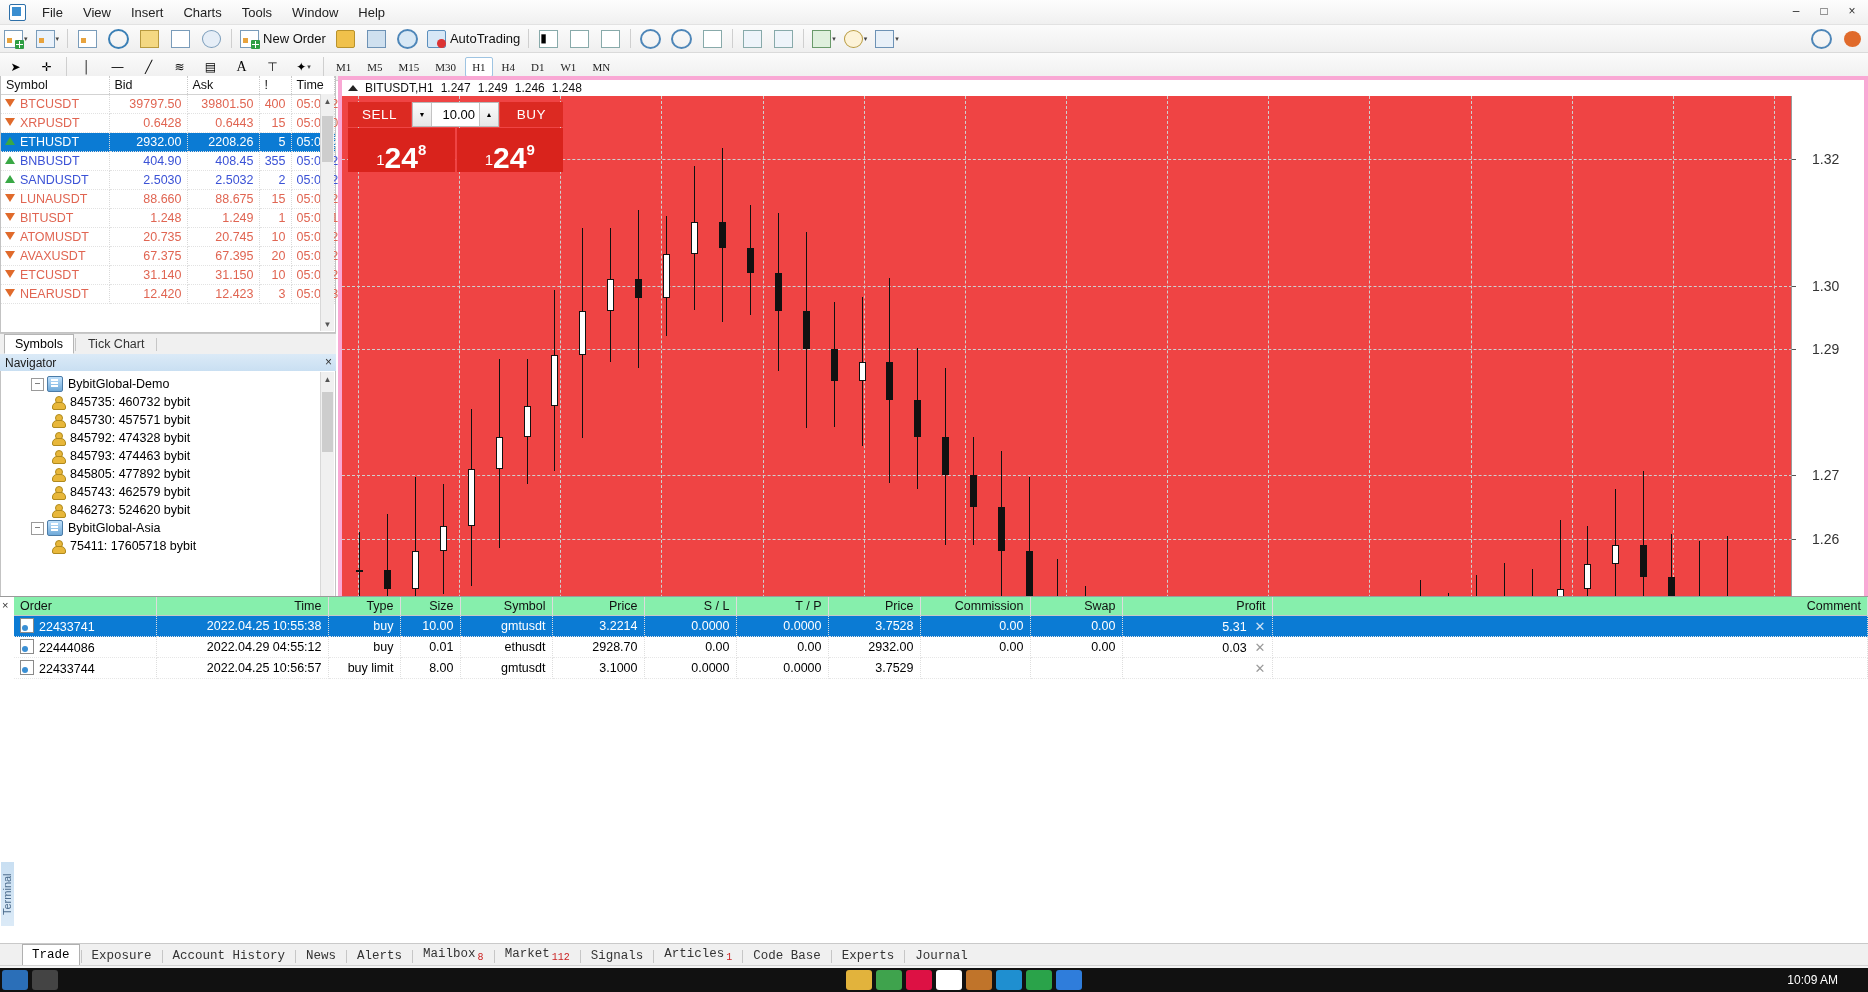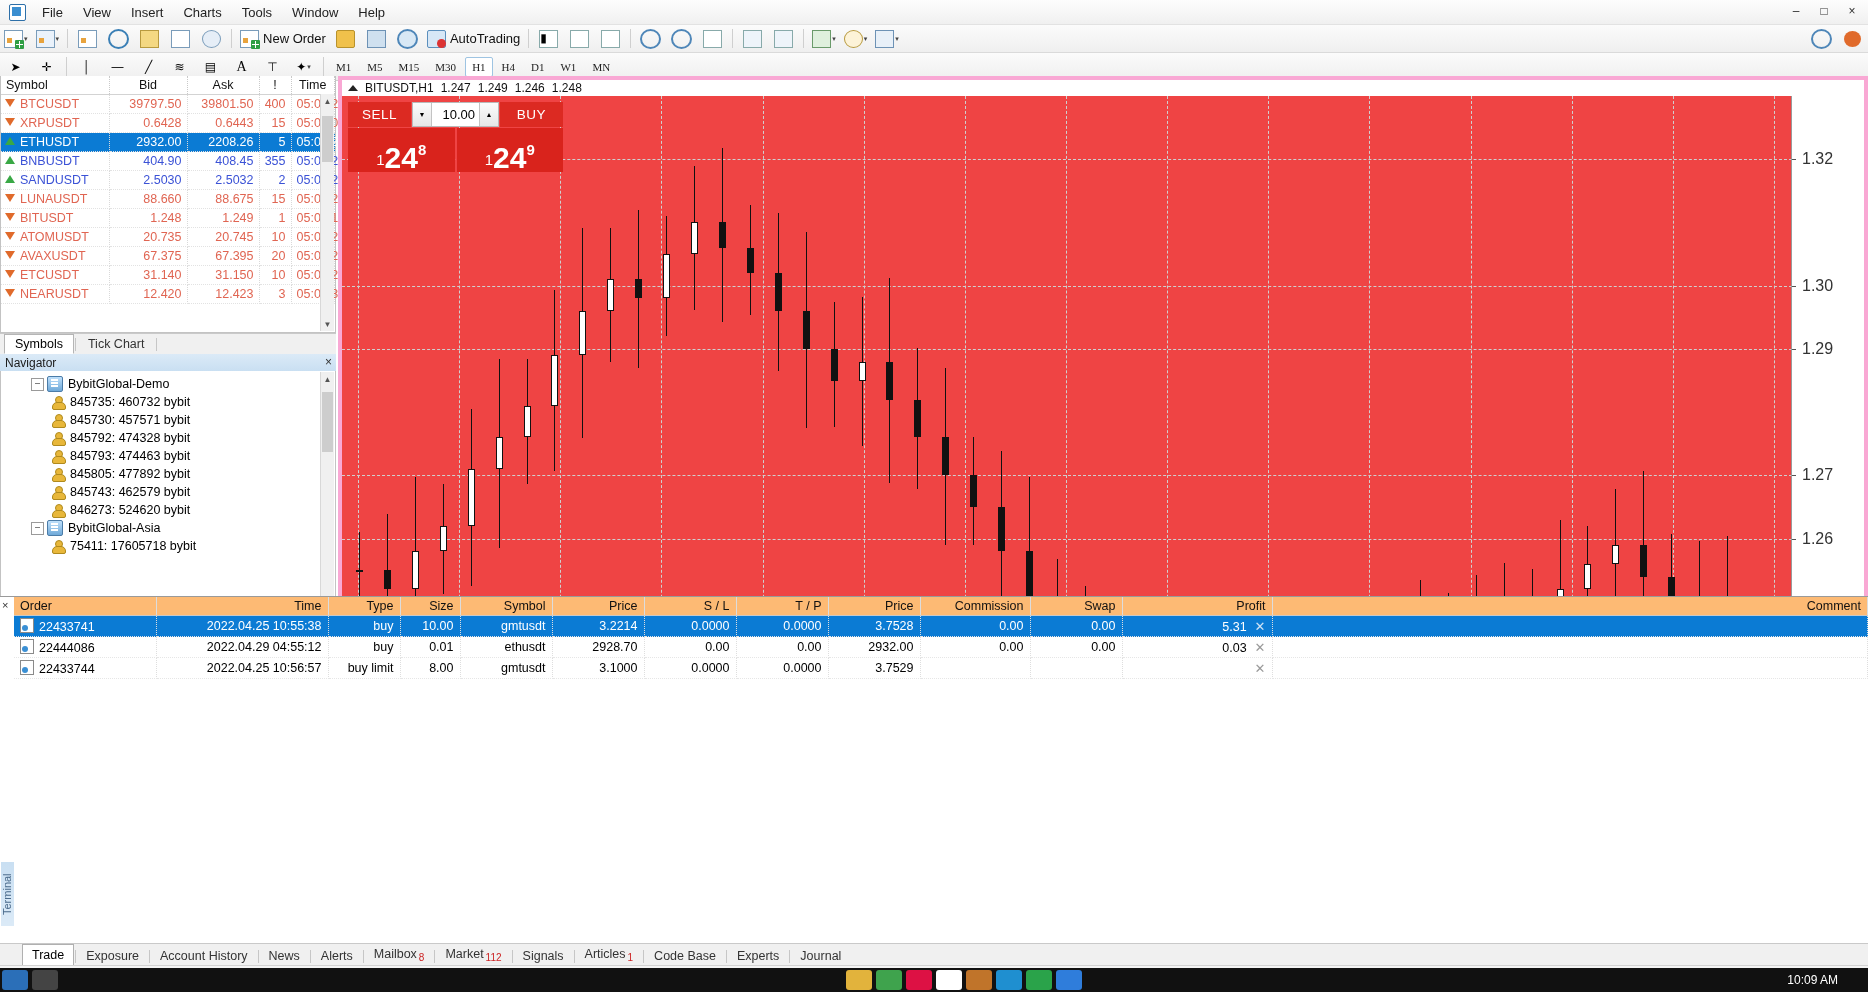--- a/index.html
+++ b/index.html
@@ -38,21 +38,21 @@
   .left{position:absolute;left:0;top:0;width:336px;bottom:0;}
   .right{position:absolute;left:338px;top:0;right:0;bottom:0;}
 
   
   .ph{height:17px;background:linear-gradient(#dbeaf7,#c9dff2);border-bottom:1px solid #a9c4dd;display:flex;align-items:center;font-size:12px;padding-left:5px;color:#1a1a1a;position:relative;}
   .ph .x{position:absolute;right:4px;top:1px;font-size:12px;color:#333;cursor:pointer;}
 
   
   .mw{position:absolute;left:0;top:0;right:0;height:257px;background:#fff;border:1px solid #c3c3c3;border-top:none;box-sizing:border-box;}
   table.mwt{width:100%;border-collapse:collapse;font-size:12.5px;table-layout:fixed;}
-  table.mwt th{font-weight:normal;background:#fff;border-right:1px dotted #c9c9c9;border-bottom:1px solid #d3d3d3;padding:2px 5px;text-align:center;color:#111;}
+  table.mwt th{font-weight:normal;background:#fff;border-right:1px dotted #c9c9c9;border-bottom:1px solid #d3d3d3;padding:2px 5px;text-align:left;color:#111;}
   table.mwt th.sym{text-align:left;}
   table.mwt td{border-right:1px dotted #d9d9d9;border-bottom:1px dotted #e2e2e2;padding:2px 5px;text-align:right;white-space:nowrap;}
   table.mwt td.sym{text-align:left;padding-left:4px;}
   tr.up td{color:#3b52d6;} tr.dn td{color:#e06552;}
   tr.selrow td{background:#0b7bd4;color:#fff !important;}
   .arw{display:inline-block;width:11px;height:11px;margin-right:4px;vertical-align:-1px;position:relative;}
   .arw:after{content:"";position:absolute;left:0;top:1px;border-left:5px solid transparent;border-right:5px solid transparent;}
   .arw.d:after{border-top:8px solid #e06a2b;}
   .arw.u:after{border-bottom:8px solid #39a845;}
   .mwscroll{position:absolute;right:1px;top:18px;width:13px;bottom:1px;background:#f0f0f0;border-left:1px solid #d8d8d8;}
@@ -80,21 +80,21 @@
 
   
   .chart{position:absolute;left:0;top:0;right:0;bottom:0;background:#ef4444;border:4px solid #f9a8d4;box-sizing:border-box;}
   .chdr{height:16px;display:flex;align-items:center;padding-left:6px;font-size:12px;color:#111;background:#fff;}
   .chdr .tri{width:0;height:0;border-left:5px solid transparent;border-right:5px solid transparent;border-bottom:6px solid #222;margin-right:7px;}
   .chdr .q{margin-left:7px;font-family:"Liberation Sans",sans-serif;}
   .plot{position:absolute;left:0;top:16px;right:72px;bottom:28px;overflow:hidden;}
   .paxis{position:absolute;right:0;top:16px;width:72px;bottom:28px;border-left:1px solid #9a9a9a;background:#fff;}
   .taxis{position:absolute;left:0;right:72px;bottom:0;height:28px;border-top:1px solid #9a9a9a;background:#fff;}
   .tl{position:absolute;top:7px;font-size:11.5px;color:#111;transform:translateX(-50%);white-space:nowrap;}
-  .pl{position:absolute;left:10px;font-size:16px;color:#333;transform:translateY(-50%);}
+  .pl{position:absolute;left:20px;font-size:14px;color:#333;transform:translateY(-50%);}
   .ptick{position:absolute;left:0;width:4px;height:1px;background:#555;}
   .gh{position:absolute;left:0;right:0;height:0;border-top:1px dashed #cfcfcf;}
   .gv{position:absolute;top:0;bottom:0;width:0;border-left:1px dashed #cfcfcf;}
   .bidline{position:absolute;left:0;right:0;height:0;border-top:1px solid #e9736a;}
   .pricetag{position:absolute;right:0;background:#000;color:#fff;font-size:12px;font-weight:bold;padding:1px 3px;transform:translateY(-50%);}
   .pricetag.red{background:#e8544a;}
   .cndl{position:absolute;width:7px;}
   .wick{position:absolute;left:3px;width:1px;background:#111;}
   .bodyc{position:absolute;left:0;width:7px;box-sizing:border-box;}
   .bodyc.b{background:#111;border:1px solid #111;}
@@ -110,36 +110,36 @@
   .volval{flex:1;text-align:right;padding-right:4px;font-size:13px;}
   .octbot{display:flex;height:44px;margin-top:1px;}
   .pxbox{flex:1;background:#d9231c;color:#fff;display:flex;align-items:flex-end;justify-content:center;position:relative;}
   .pxbox.r{margin-left:2px;}
   .pxsm{font-size:15px;padding-bottom:4px;}
   .pxbg{font-size:30px;font-weight:bold;line-height:.95;}
   .pxsup{font-size:15px;font-weight:bold;vertical-align:super;padding-bottom:14px;}
   .termclose{position:absolute;left:2px;top:2px;font-size:11px;color:#333;}
   .vtermlabel{position:absolute;left:1px;bottom:18px;width:13px;height:64px;writing-mode:vertical-rl;transform:rotate(180deg);font-size:11px;color:#4a6a8a;text-align:center;background:linear-gradient(#dbeaf7,#c9dff2);}
   table.tt{width:100%;border-collapse:collapse;font-size:12.5px;table-layout:fixed;}
-  table.tt th{font-weight:normal;background:#fdba74;border-right:1px solid #dcdcdc;border-bottom:1px solid #c8c8c8;padding:2px 6px;text-align:right;color:#111;white-space:nowrap;}
+  table.tt th{font-weight:normal;background:#86efac;border-right:1px solid #dcdcdc;border-bottom:1px solid #c8c8c8;padding:2px 6px;text-align:right;color:#111;white-space:nowrap;}
   table.tt th.l{text-align:left;}
   table.tt td{border-right:1px dotted #dedede;border-bottom:1px dotted #e6e6e6;padding:2px 6px;text-align:right;white-space:nowrap;}
   table.tt td.l{text-align:left;}
   tr.selt td{background:#0b7bd4;color:#fff;}
   tr.balrow td{background:#d6d6d6;font-weight:bold;border-bottom:1px solid #bbb;}
   .ordic{display:inline-block;width:12px;height:13px;background:#fff;border:1px solid #8a8a8a;margin-right:5px;vertical-align:-2px;position:relative;}
   .ordic:after{content:"";position:absolute;left:1px;bottom:1px;width:6px;height:6px;border-radius:50%;background:#3a8fd4;}
   .closex{color:#9a9a9a;margin-left:8px;font-size:13px;}
   tr.selt .closex{color:#cfe3f5;}
   .balic{display:inline-block;width:13px;height:13px;border:1px solid #8a8a8a;background:#fff;margin-right:5px;vertical-align:-2px;position:relative;}
   .balic:after{content:"";position:absolute;left:3px;top:2px;border-left:3px solid transparent;border-right:3px solid transparent;border-bottom:7px solid #39a845;}
 
   
   .bottomtabs{position:absolute;left:0;right:0;bottom:26px;height:22px;background:#f0f0f0;border-top:1px solid #c9c9c9;display:flex;align-items:flex-end;padding-left:22px;}
-  .btab{font-size:12.5px;padding:3px 9px;color:#333;position:relative;}
+  .btab{font-size:12.5px;padding:3px 9px;color:#333;position:relative;font-family:Liberation Mono, monospace;}
   .btab.act{background:#fff;border:1px solid #b0b0b0;border-bottom-color:#fff;color:#000;}
   .bcount{color:#cc2222;font-size:10px;vertical-align:sub;margin-left:2px;}
   .statusbar{position:absolute;left:0;right:0;bottom:0;height:26px;background:#f4f4f4;border-top:1px solid #d2d2d2;display:flex;align-items:center;font-size:12.5px;}
   .stcell{padding:0 10px;height:18px;display:flex;align-items:center;border-right:1px solid #d8d8d8;color:#222;}
   .netbars{display:inline-flex;align-items:flex-end;height:13px;margin-right:5px;}
   .netbars i{width:2px;margin-right:1px;background:#1f9e3e;display:block;}
   
   .taskbar{position:absolute;left:0;right:0;bottom:0;height:24px;background:#111;display:flex;align-items:center;z-index:40;}
   .tbico{width:26px;height:20px;margin:0 2px;border-radius:3px;}
   .clock{position:absolute;right:30px;color:#fff;font-size:12px;}

